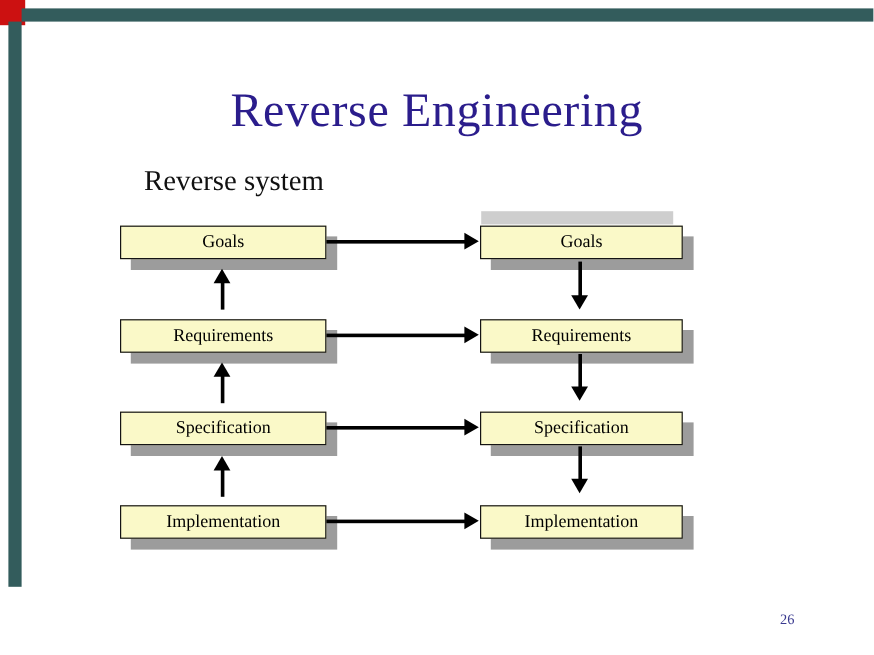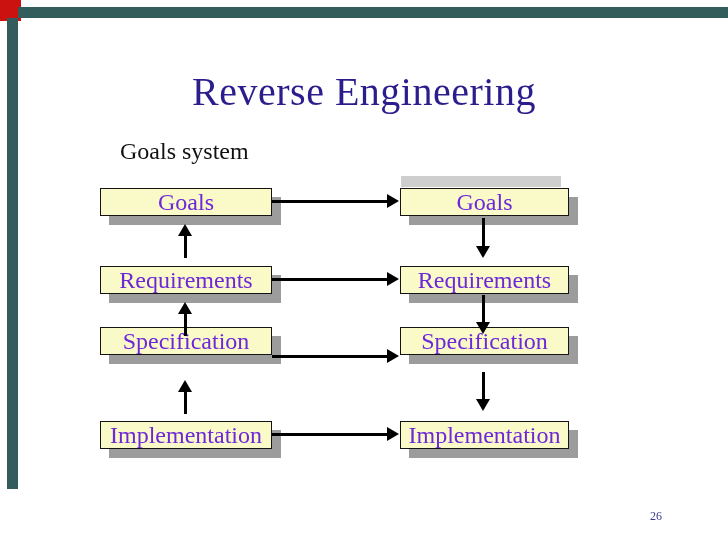--- a/index.html
+++ b/index.html
@@ -17,25 +17,25 @@
     font-size:40px;color:#2b1d8c;letter-spacing:0.5px;
   }
   
   .col-label{position:absolute;top:138px;font-size:24px;color:#111;}
   .col-label.left{left:120px;}
   .col-label.right{left:404px;}
   
   .box{
     position:absolute;height:26px;background:#faf9c8;border:1.5px solid #141414;
     box-shadow:9px 9px 0 #9c9c9c;display:flex;align-items:center;justify-content:center;
-    font-size:24px;color:#6d28d9;
+    font-size:15px;color:#000000;
   }
   .box.lcol{left:100px;width:170px;}
   .box.rcol{left:400px;width:167px;}
-  .r1{top:188px;} .r2{top:266px;} .r3{top:327px;} .r4{top:421px;}
+  .r1{top:188px;} .r2{top:266px;} .r3{top:343px;} .r4{top:421px;}
   
   .artifact{position:absolute;left:401px;top:176px;width:160px;height:11px;background:#bdbdbd;opacity:.75;}
   
   .vshaft{position:absolute;width:3px;background:#000;}
   .hshaft{position:absolute;height:3px;background:#000;}
   .head-up{position:absolute;width:0;height:0;border-left:7px solid transparent;border-right:7px solid transparent;border-bottom:12px solid #000;}
   .head-down{position:absolute;width:0;height:0;border-left:7px solid transparent;border-right:7px solid transparent;border-top:12px solid #000;}
   .head-right{position:absolute;width:0;height:0;border-top:7px solid transparent;border-bottom:7px solid transparent;border-left:12px solid #000;}
   
   .footer{position:absolute;left:0;top:511px;width:662px;text-align:center;font-size:15px;color:#662020;}
@@ -45,21 +45,21 @@
 <body>
 
 <div class="slide">
 
   <div class="corner-accent"></div>
   <div class="top-bar"></div>
   <div class="left-bar"></div>
 
   <div class="title">Reverse Engineering</div>
 
-  <div class="col-label left">Goals system</div>
+  <div class="col-label left">Reverse system</div>
 
   <div class="artifact"></div>
 
   <div class="box lcol r1">Goals</div>
   <div class="box lcol r2">Requirements</div>
   <div class="box lcol r3">Specification</div>
   <div class="box lcol r4">Implementation</div>
 
   <div class="box rcol r1">Goals</div>
   <div class="box rcol r2">Requirements</div>

